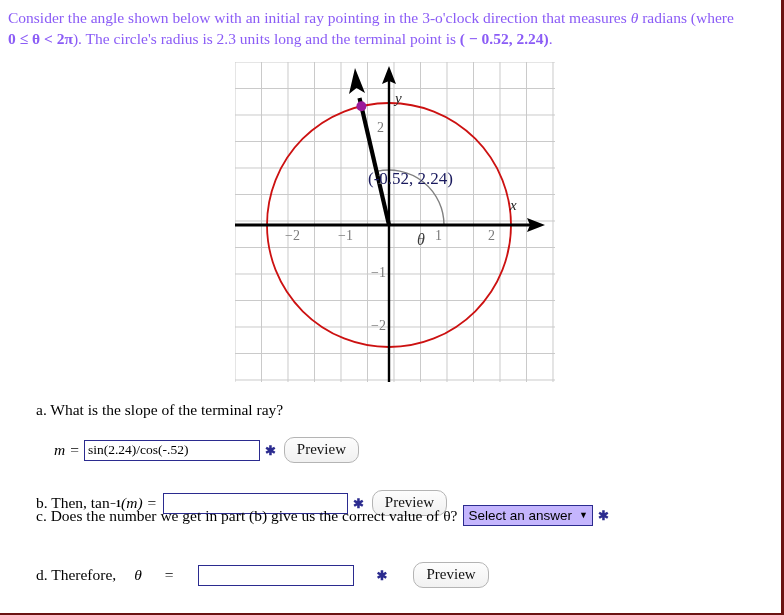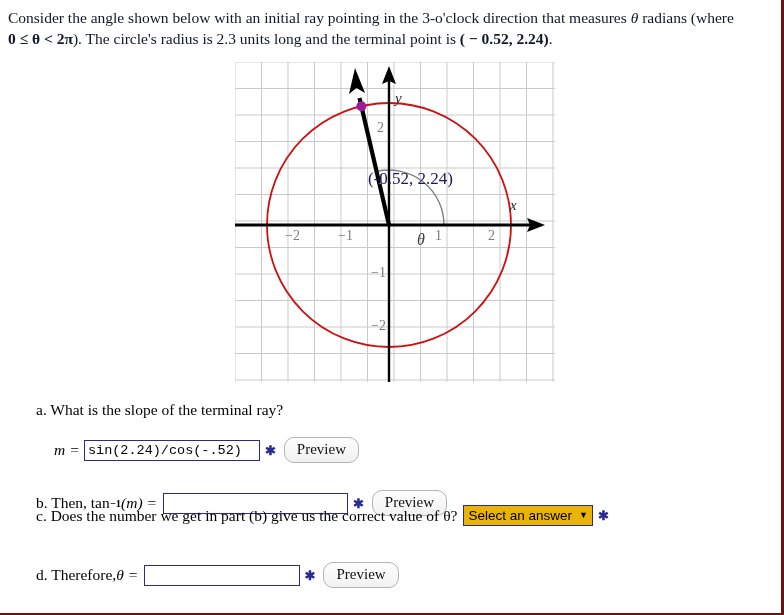--- a/index.html
+++ b/index.html
@@ -28,21 +28,21 @@
 
   
   .prompt {
     position: absolute;
     left: 8px;
     top: 8px;
     width: 762px;
     font-size: 15.5px;
     line-height: 1.35;
     font-family: "Liberation Serif", serif;
-    color: #0f172a;
+    color: #8b5cf6;
   }
   .prompt .mi { font-style: italic; }
   .nowrap { white-space: nowrap; font-weight: bold; }
 
   
   .graph {
     position: absolute;
     left: 235px;
     top: 62px;
     width: 320px;
@@ -100,21 +100,21 @@
     font-size: 15.5px;
     color: #000;
     white-space: nowrap;
     display: flex;
     align-items: center;
   }
   .qlabel { margin-right: 5px; }
   .mathit { font-style: italic; }
 
   .ansinput {
-    font-family: Liberation Mono, monospace;
+    font-family: Liberation Serif, serif;
     font-size: 13.5px;
     color: #000;
     background: #ffffff;
     border: 1px solid #2b2b8f;
     outline: none;
     padding: 1px 3px;
     box-sizing: border-box;
     height: 21px;
   }
   .star {
@@ -134,21 +134,21 @@
     background: linear-gradient(to bottom, #fdfdfd 0%, #f1f1f1 100%);
     border: 1px solid #b4b4b4;
     border-radius: 10px;
     padding: 3px 12px 4px 12px;
     cursor: pointer;
   }
   .selectbox {
     font-family: "Liberation Sans", sans-serif;
     font-size: 13.5px;
     color: #000;
-    background: #eab308;
+    background: #c4b5fd;
     border: 1px solid #2b2b8f;
     padding: 1px 4px;
     height: 21px;
     box-sizing: border-box;
     display: inline-flex;
     align-items: center;
     cursor: pointer;
     text-align: right;
   }
   .selectbox .caret {
@@ -246,21 +246,21 @@
 
   <div class="qitem" style="left:36px; top:505px;">
     <span style="margin-right:6px;">c. Does the number we get in part (b) give us the correct value of θ?</span>
     <span class="selectbox">
       <span>Select an answer</span>
       <span class="caret">▼</span>
     </span>
     <span class="star">✱</span>
   </div>
 
-  <div class="qitem" style="left:36px; top:562px;">
+  <div class="qitem" style="left:36px; top:562px;gap:18px;">
     <span>d. Therefore, </span>
       <span class="mathit">θ</span>
       <span style="margin:0 6px 0 5px;">=</span>
     <input class="ansinput" style="width: 156px;" type="text" value="">
     <span class="star">✱</span>
     <button class="previewbtn">Preview</button>
   </div>
 
 </div>
 

